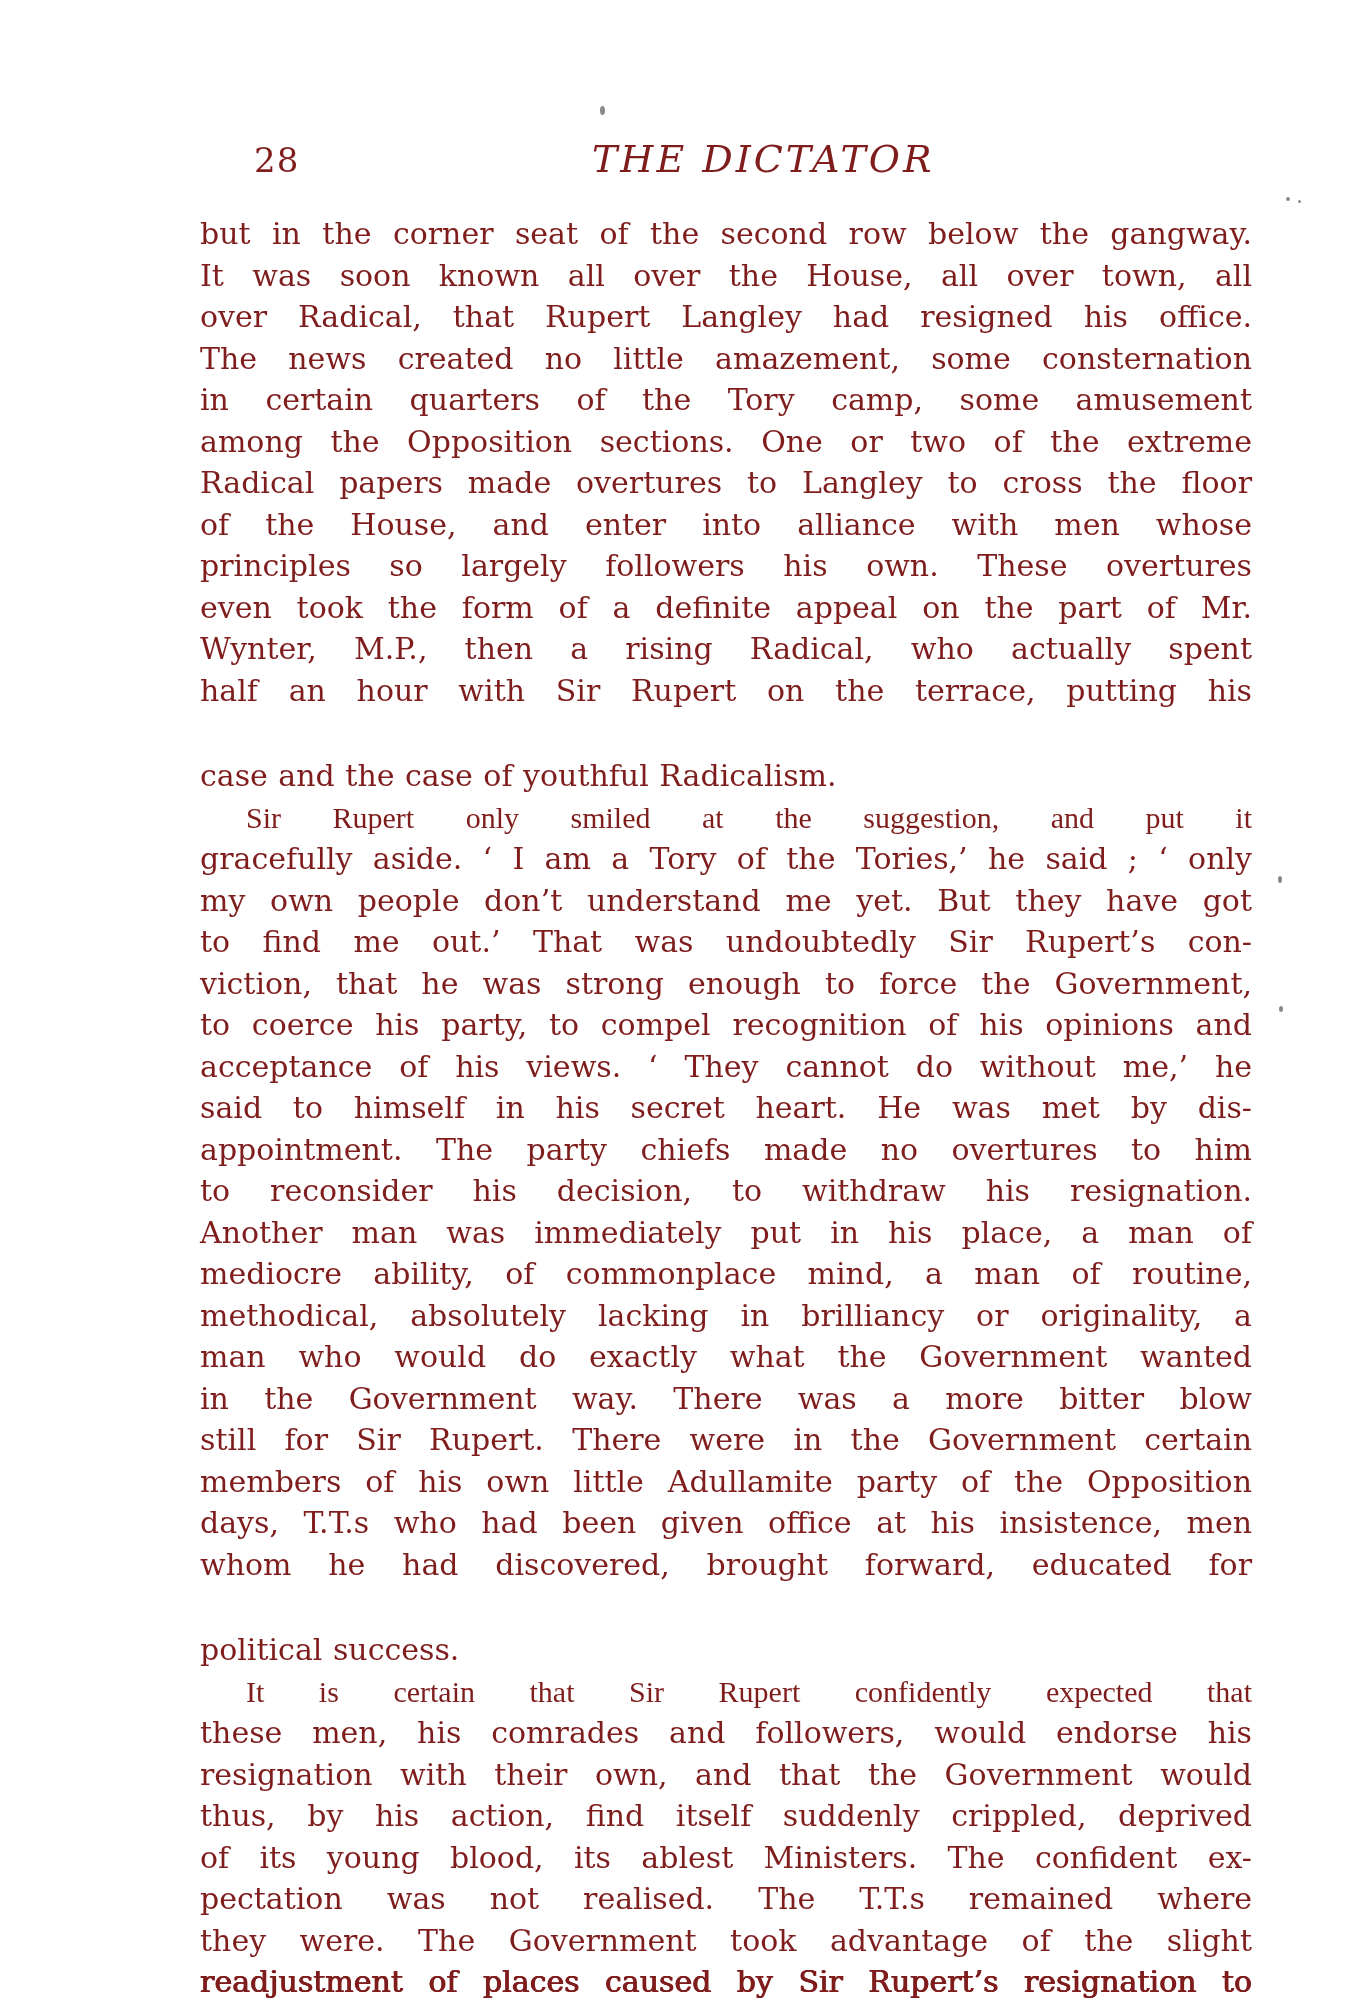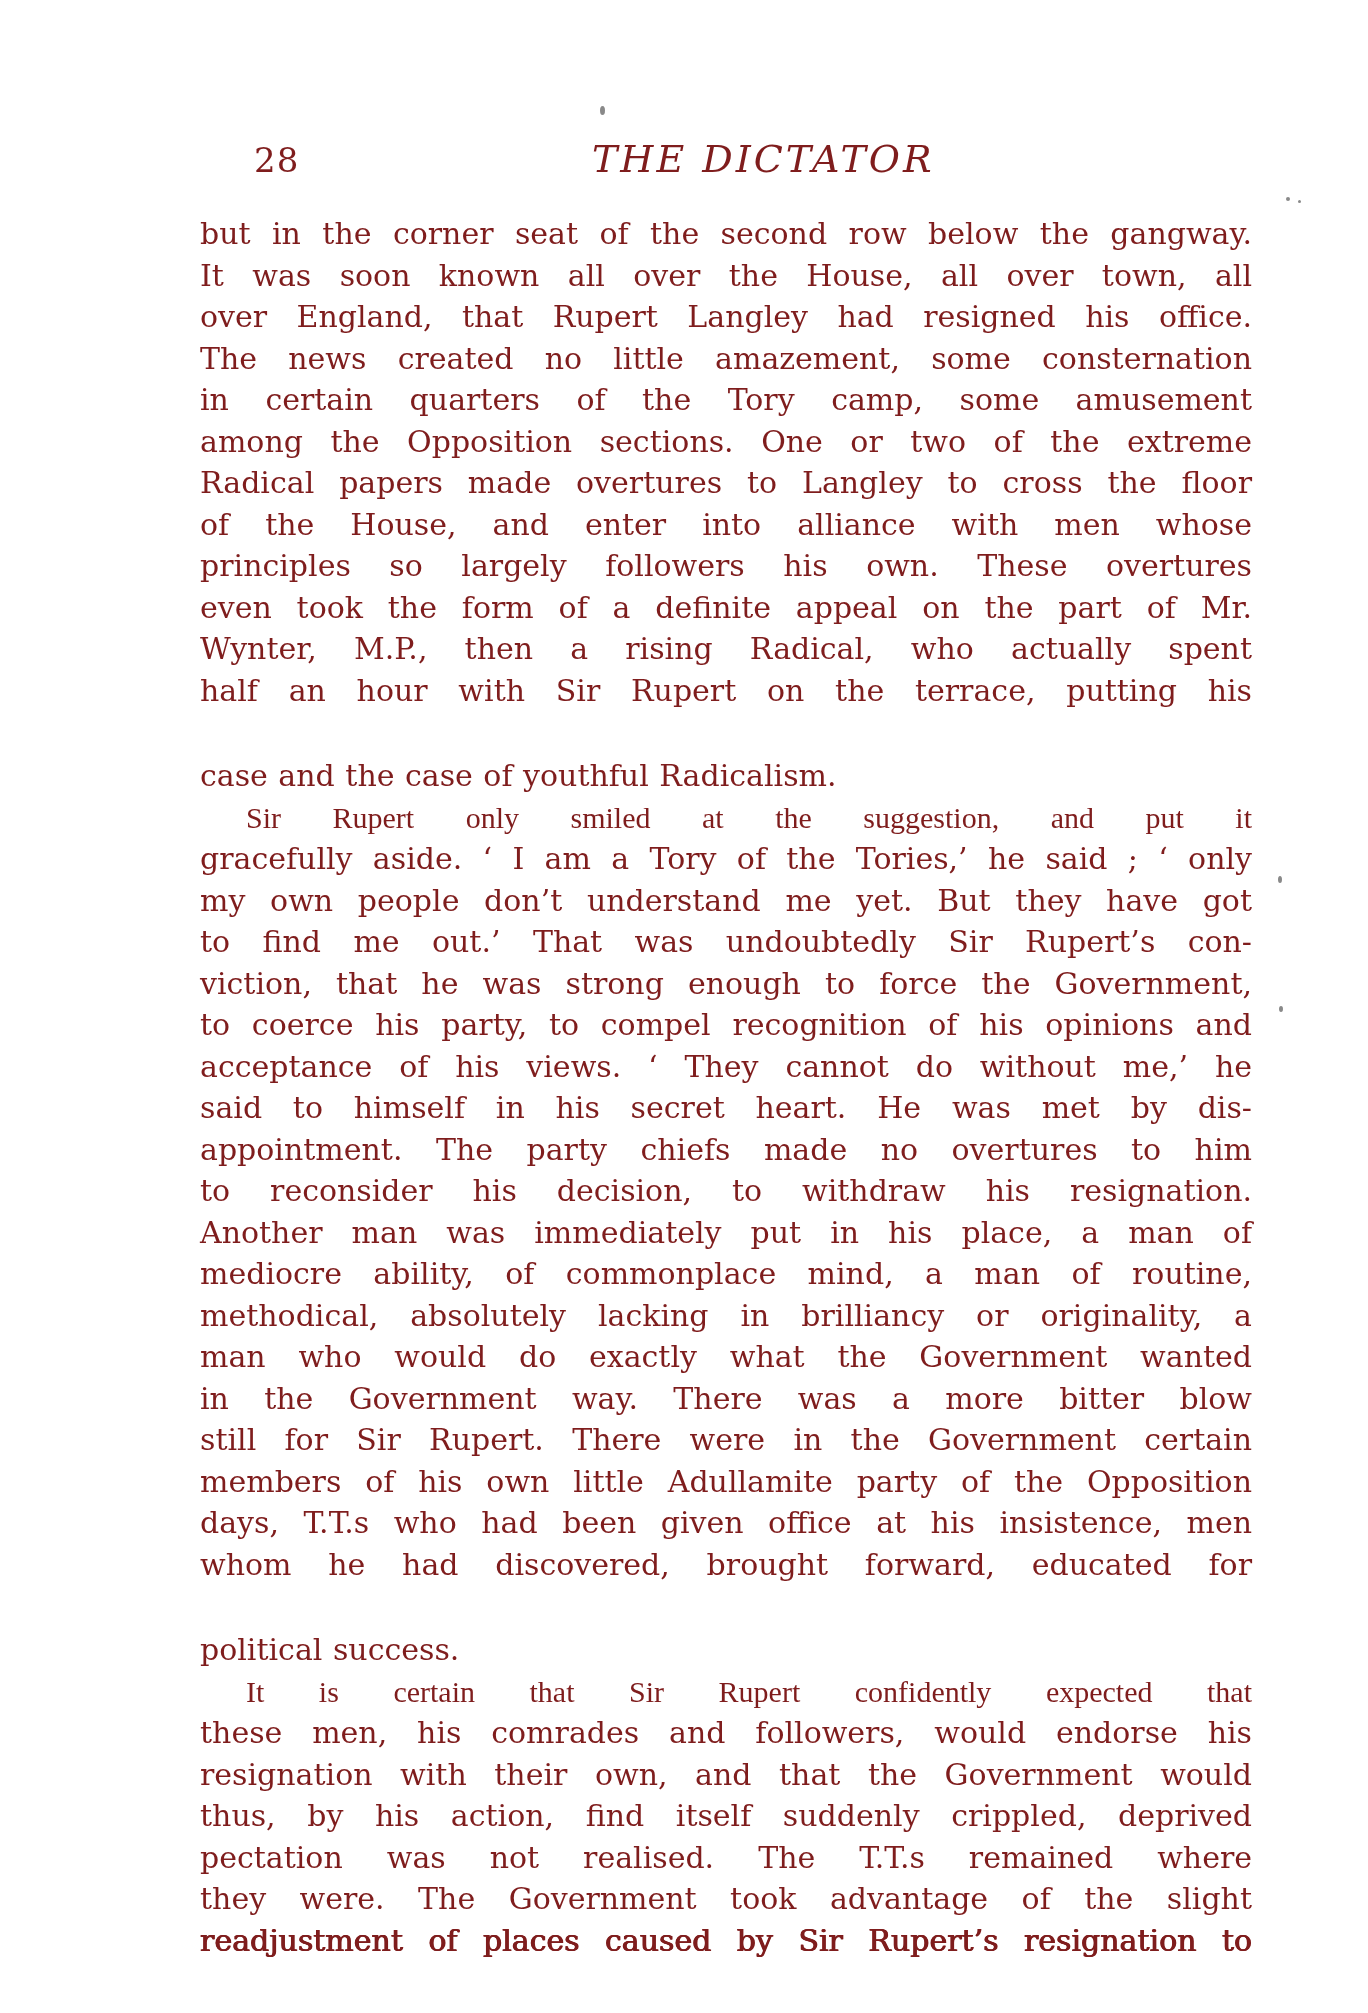--- a/index.html
+++ b/index.html
@@ -69,21 +69,21 @@
 </style>
 </head>
 <body>
 
 <div class="page">
   <div class="page-number">28</div>
   <div class="running-title">THE DICTATOR</div>
   <div class="text-block" id="text-block">
       <div class="line">but in the corner seat of the second row below the gangway.</div>
       <div class="line">It was soon known all over the House, all over town, all</div>
-      <div class="line">over England, that Rupert Langley had resigned his office.</div>
+      <div class="line">over Radical, that Rupert Langley had resigned his office.</div>
       <div class="line">The news created no little amazement, some consternation</div>
       <div class="line">in certain quarters of the Tory camp, some amusement</div>
       <div class="line">among the Opposition sections.  One or two of the extreme</div>
       <div class="line">Radical papers made overtures to Langley to cross the floor</div>
       <div class="line">of the House, and enter into alliance with men whose</div>
       <div class="line">principles so largely followers his own.  These overtures</div>
       <div class="line">even took the form of a definite appeal on the part of Mr.</div>
       <div class="line">Wynter, M.P., then a rising Radical, who actually spent</div>
       <div class="line">half an hour with Sir Rupert on the terrace, putting his</div>
       <div class="line flush">case and the case of youthful Radicalism.</div>
@@ -104,20 +104,21 @@
       <div class="line">in the Government way.  There was a more bitter blow</div>
       <div class="line">still for Sir Rupert.  There were in the Government certain</div>
       <div class="line">members of his own little Adullamite party of the Opposition</div>
       <div class="line">days, T.T.s who had been given office at his insistence, men</div>
       <div class="line">whom he had discovered, brought forward, educated for</div>
       <div class="line flush">political success.</div>
       <div class="line indent">It is certain that Sir Rupert confidently expected that</div>
       <div class="line">these men, his comrades and followers, would endorse his</div>
       <div class="line">resignation with their own, and that the Government would</div>
       <div class="line">thus, by his action, find itself suddenly crippled, deprived</div>
+      <div class="line">of its young blood, its ablest Ministers.  The confident ex-</div>
       <div class="line">pectation was not realised.  The T.T.s remained where</div>
       <div class="line">they were.  The Government took advantage of the slight</div>
       <div class="line heavy">readjustment of places caused by Sir Rupert’s resignation to</div>
     </div>
 <div class="speck" style="left: 600px; top: 106px; width: 5px; height: 9px;"></div>
     <div class="speck" style="left: 1286px; top: 197px; width: 4px; height: 4px;"></div>
     <div class="speck" style="left: 1298px; top: 200px; width: 3px; height: 3px;"></div>
     <div class="speck" style="left: 1278px; top: 876px; width: 4px; height: 7px;"></div>
     <div class="speck" style="left: 1279px; top: 1006px; width: 4px; height: 6px;"></div>
   </div>

